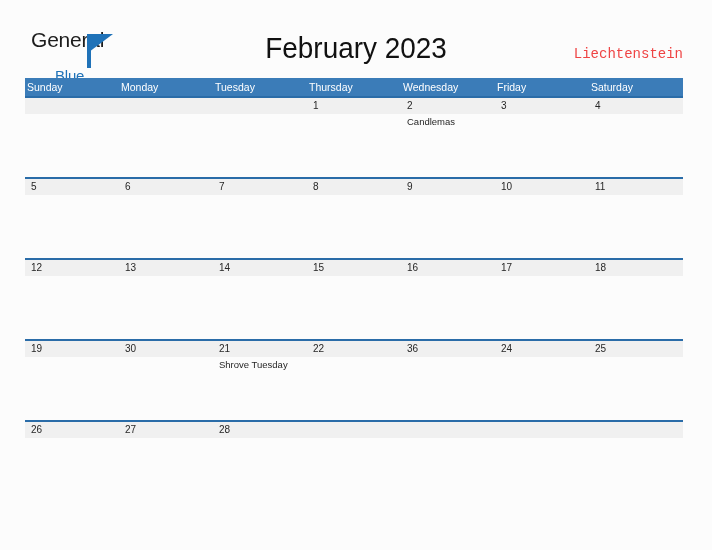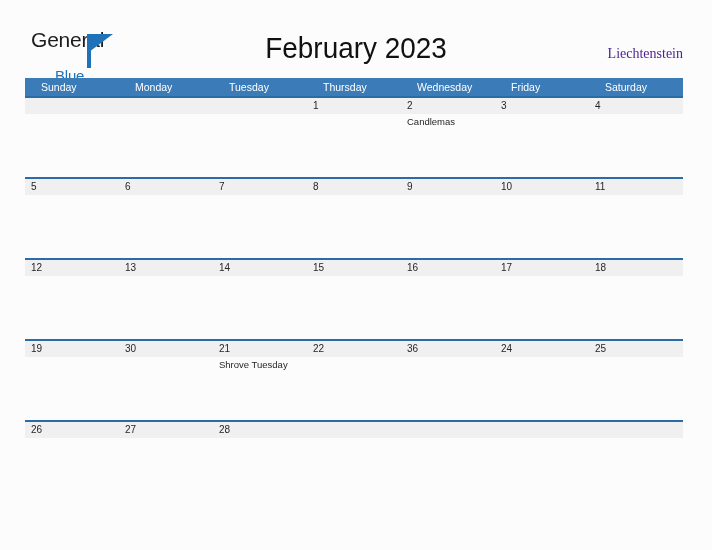--- a/index.html
+++ b/index.html
@@ -81,22 +81,22 @@
     letter-spacing: 0px;
     transform: scaleX(0.93);
   }
 
   .country {
     position: absolute;
     right: 29px;
     top: 45px;
     font-size: 14px;
     line-height: 18px;
-    color: #4c1d95;
-    font-family: Liberation Serif, serif;
+    color: #ef4444;
+    font-family: Liberation Mono, monospace;
     text-align: right;
   }
 
   
   .calendar {
     position: absolute;
     left: 25px;
     top: 78px;
     width: 658px;
   }
@@ -105,21 +105,21 @@
     display: flex;
     width: 658px;
     height: 18px;
     background: #3b7cb8;
   }
   .weekday {
     flex: 1 1 0;
     color: #ffffff;
     font-size: 10.5px;
     line-height: 18px;
-    padding-left: 16px;
+    padding-left: 2px;
     box-sizing: border-box;
     font-family: "Liberation Sans", sans-serif;
     white-space: nowrap;
   }
 
   .week {
     width: 658px;
     height: 81px;
     position: relative;
   }

